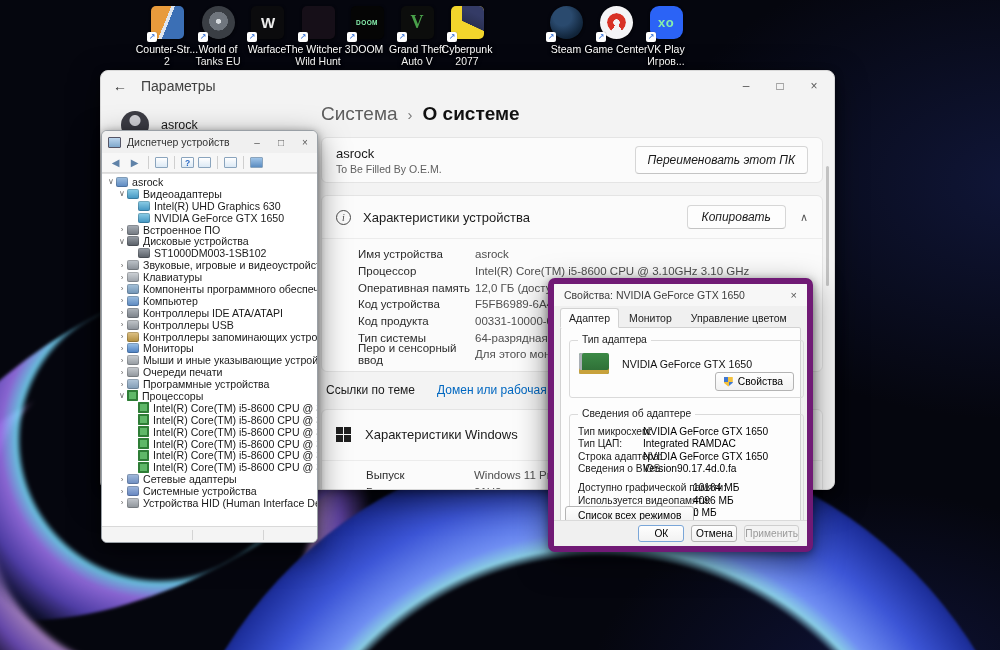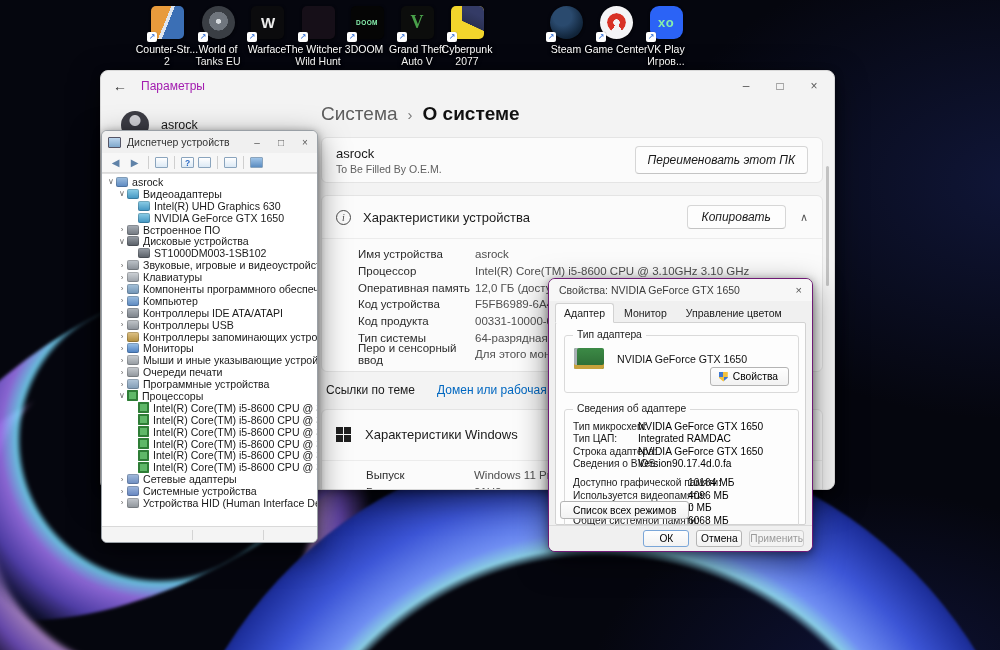--- a/index.html
+++ b/index.html
@@ -75,21 +75,21 @@
 
   
   .win { position:absolute; box-shadow:0 10px 30px rgba(0,0,0,.5), 0 2px 8px rgba(0,0,0,.4); }
   .wc-btn { display:inline-flex; width:16px; justify-content:center; color:#5a5a5a; font-size:12px; cursor:pointer; }
 
   
   .settings { left:100px; top:70px; width:735px; height:420px; background:#f3f3f3;
               border-radius:8px; overflow:hidden; z-index:2; border:1px solid #d8d8d8; }
   .s-titlebar { height:30px; display:flex; align-items:center; padding:0 12px; }
   .s-back { font-size:14px; color:#333; width:28px; cursor:pointer; }
-  .s-title { font-size:12px; color:#a21caf; }
+  .s-title { font-size:14px; color:#404040; }
   .s-controls { margin-left:auto; display:flex; gap:18px; }
   .s-user { position:absolute; left:20px; top:40px; display:flex; align-items:center; gap:12px; }
   .s-avatar { width:28px; height:28px; border-radius:50%;
     background:radial-gradient(circle at 50% 34%, #cfcfd4 0 5px, #3c3c44 6px 100%);
     position:relative; overflow:hidden; }
   .s-avatar::after { content:""; position:absolute; left:6px; bottom:-4px; width:16px; height:10px;
     border-radius:50% 50% 0 0; background:#cfcfd4; }
   .s-username { font-size:12.5px; color:#1a1a1a; }
   .s-scroll-left { position:absolute; left:197px; top:140px; width:2px; height:270px; background:#8f8f8f; border-radius:2px; opacity:.65; }
   .s-scroll-right { position:absolute; right:5px; top:95px; width:3px; height:120px; background:#c2c2c2; border-radius:2px; }
@@ -176,21 +176,21 @@
   .ic-cpu      { background:#5fb868; box-shadow:inset 0 0 0 2px #2e7d36; border-radius:1px; width:11px; height:11px; }
   .ic-network  { background:linear-gradient(#a4bcdc,#6c8cc0); }
   .ic-system   { background:linear-gradient(#a0b8dc,#6484c0); }
   .ic-hid      { background:linear-gradient(#c4c8ce,#8c9298); }
   .d-statusbar { height:16px; background:#f4f4f4; border-top:1px solid #d9d9d9; display:flex; align-items:center; }
   .sb-div { width:1px; height:10px; background:#d4d4d4; }
   .sb-cell1 { width:90px; } .sb-cell2 { width:70px; }
 
   
   .nvdlg { left:548px; top:278px; width:265px; height:274px; background:#f0f0f0;
-           border:1px solid #701a75; border-radius:7px; overflow:hidden; z-index:4; font-size:10.5px; }
+           border:6px solid #701a75; border-radius:7px; overflow:hidden; z-index:4; font-size:10.5px; }
   .n-titlebar { height:22px; display:flex; align-items:center; padding:0 10px; background:#f7f7f7; }
   .n-title { font-size:10.5px; color:#3c3c3c; }
   .n-close { margin-left:auto; color:#555; font-size:11px; cursor:pointer; }
   .n-tabs { display:flex; align-items:flex-end; height:22px; padding-left:6px; gap:1px; }
   .n-tab { padding:3px 8px 3px; font-size:10.5px; color:#222; border:1px solid transparent; cursor:pointer; }
   .n-tab.active { background:#fdfdfd; border:1px solid #d2d2d2; border-bottom-color:#fdfdfd;
     border-radius:3px 3px 0 0; position:relative; z-index:2; }
   .n-panel { position:absolute; left:6px; right:6px; top:43px; height:203px; background:#fdfdfd;
     border:1px solid #d2d2d2; border-radius:2px; }
   .groupbox { position:absolute; left:8px; width:235px; border:1px solid #dadada; border-radius:3px; }

